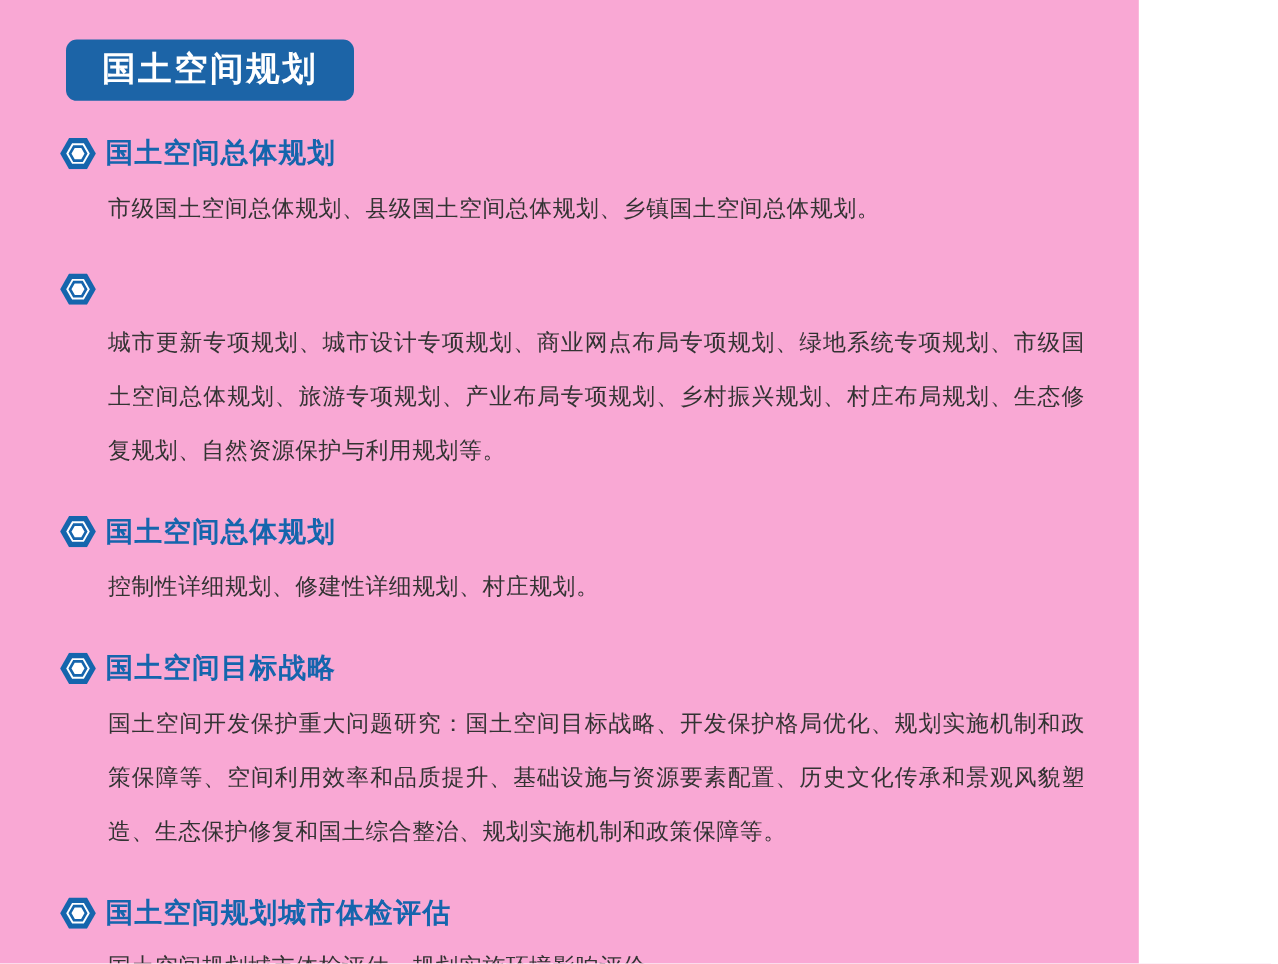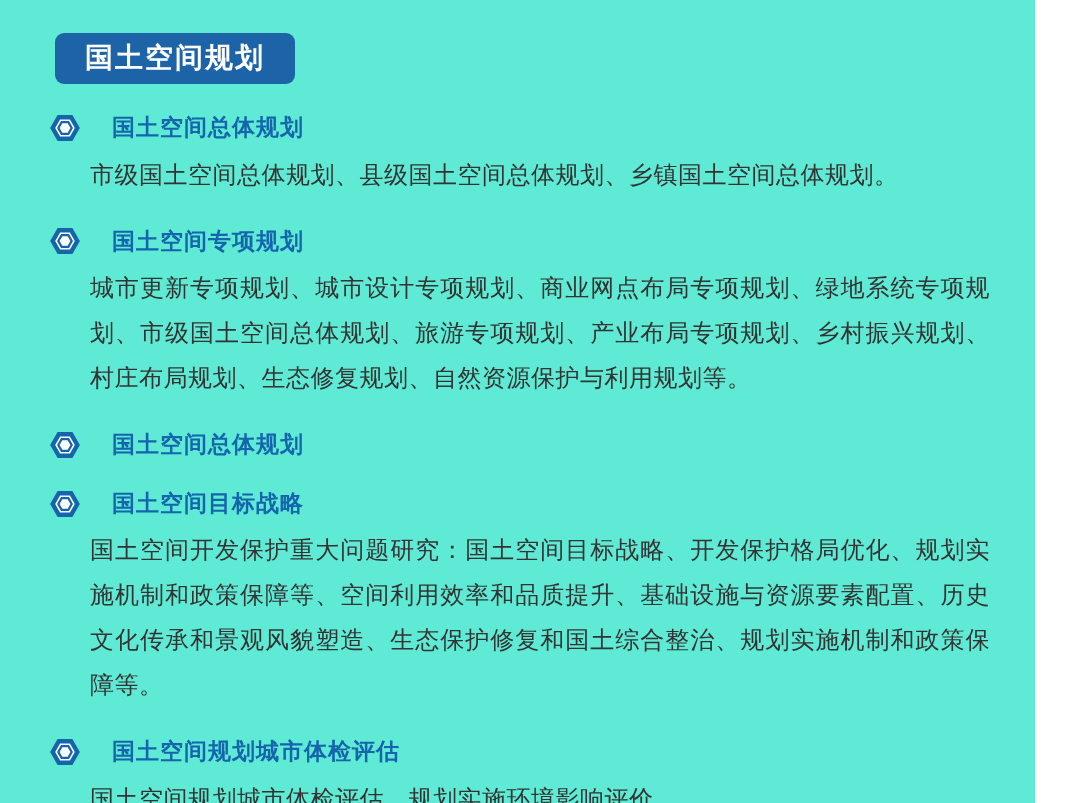--- a/index.html
+++ b/index.html
@@ -2,23 +2,23 @@
 <html><head>
 <meta charset="utf-8">
 <style>
   * { margin: 0; padding: 0; box-sizing: border-box; }
   html, body {
     width: 1065px;
     background: #ffffff;
     font-family: "Liberation Sans", "DejaVu Sans", sans-serif;
   }
   .page {
-    width: 1035px;
+    width: 949px;
     height: 803px;
-    background: #5eead4;
+    background: #f9a8d4;
     overflow: hidden;
     position: relative;
   }
   .header-badge {
     display: inline-block;
     margin: 33px 0 0 55px;
     background: #1c64a7;
     color: #ffffff;
     font-size: 28px;
     font-weight: bold;
@@ -26,41 +26,41 @@
     padding: 11px 30px 12px 30px;
     border-radius: 9px;
     line-height: 1;
   }
   .sections {
     padding: 0 45px 0 50px;
   }
   .section-heading {
     display: flex;
     align-items: center;
-    gap: 32px;
+    gap: 8px;
     margin-top: 31px;
   }
   .section:first-of-type .section-heading { margin-top: 30px; }
   .hex-icon {
     width: 30px;
     height: 26px;
     flex: 0 0 auto;
     display: block;
   }
   .section-title {
     color: #1565ad;
     font-size: 23px;
     font-weight: bold;
     letter-spacing: 1px;
     line-height: 1.2;
   }
   .section-body {
     margin: 10px 0 0 40px;
     color: #333333;
-    font-size: 24px;
+    font-size: 19px;
     line-height: 45px;
     text-align: justify;
     letter-spacing: 0.5px;
   }
 </style>
 </head>
 <body>
 
 <div class="page">
 
@@ -80,34 +80,34 @@
       <p class="section-body">市级国土空间总体规划、县级国土空间总体规划、乡镇国土空间总体规划。</p>
     </div>
 
     <div class="section">
       <div class="section-heading">
         <svg class="hex-icon" viewBox="0 0 32 28">
           <polygon points="0,14 8,0 24,0 32,14 24,28 8,28" fill="#1565ad"></polygon>
           <polygon points="5.4,14 10.7,4.8 21.3,4.8 26.6,14 21.3,23.2 10.7,23.2" fill="#ffffff"></polygon>
           <polygon points="8.8,14 12.4,7.7 19.6,7.7 23.2,14 19.6,20.3 12.4,20.3" fill="#ffffff" stroke="#1565ad" stroke-width="2.4"></polygon>
         </svg>
-        <span class="section-title">国土空间专项规划</span>
       </div>
       <p class="section-body">城市更新专项规划、城市设计专项规划、商业网点布局专项规划、绿地系统专项规划、市级国土空间总体规划、旅游专项规划、产业布局专项规划、乡村振兴规划、村庄布局规划、生态修复规划、自然资源保护与利用规划等。</p>
     </div>
 
     <div class="section">
       <div class="section-heading">
         <svg class="hex-icon" viewBox="0 0 32 28">
           <polygon points="0,14 8,0 24,0 32,14 24,28 8,28" fill="#1565ad"></polygon>
           <polygon points="5.4,14 10.7,4.8 21.3,4.8 26.6,14 21.3,23.2 10.7,23.2" fill="#ffffff"></polygon>
           <polygon points="8.8,14 12.4,7.7 19.6,7.7 23.2,14 19.6,20.3 12.4,20.3" fill="#ffffff" stroke="#1565ad" stroke-width="2.4"></polygon>
         </svg>
         <span class="section-title">国土空间总体规划</span>
       </div>
+      <p class="section-body">控制性详细规划、修建性详细规划、村庄规划。</p>
     </div>
 
     <div class="section">
       <div class="section-heading">
         <svg class="hex-icon" viewBox="0 0 32 28">
           <polygon points="0,14 8,0 24,0 32,14 24,28 8,28" fill="#1565ad"></polygon>
           <polygon points="5.4,14 10.7,4.8 21.3,4.8 26.6,14 21.3,23.2 10.7,23.2" fill="#ffffff"></polygon>
           <polygon points="8.8,14 12.4,7.7 19.6,7.7 23.2,14 19.6,20.3 12.4,20.3" fill="#ffffff" stroke="#1565ad" stroke-width="2.4"></polygon>
         </svg>
         <span class="section-title">国土空间目标战略</span>

